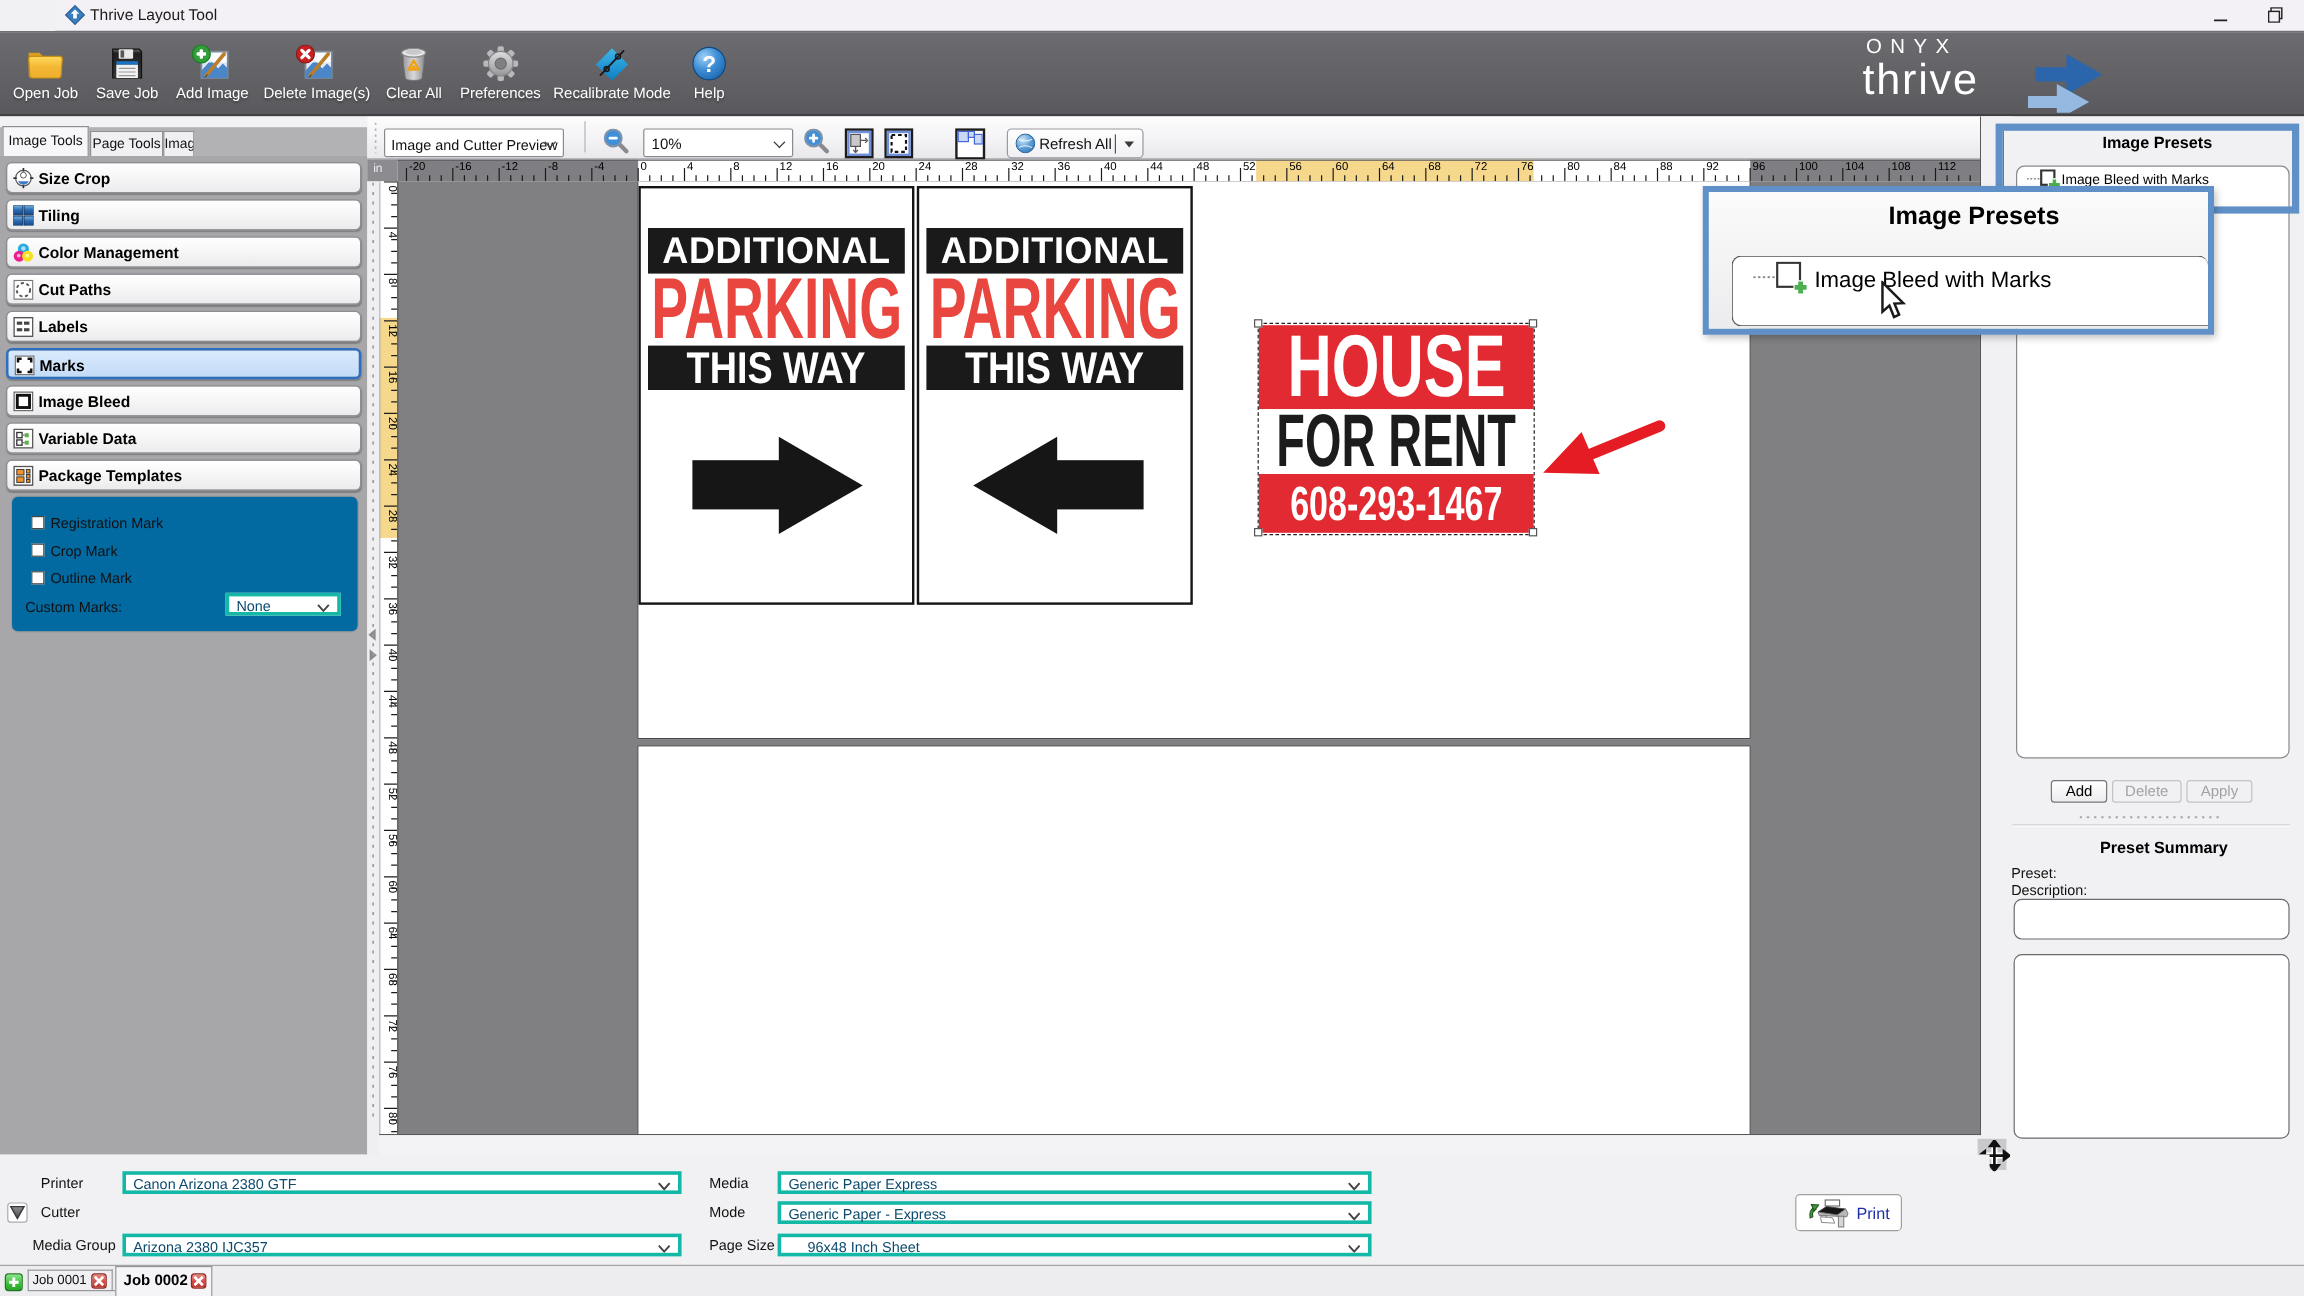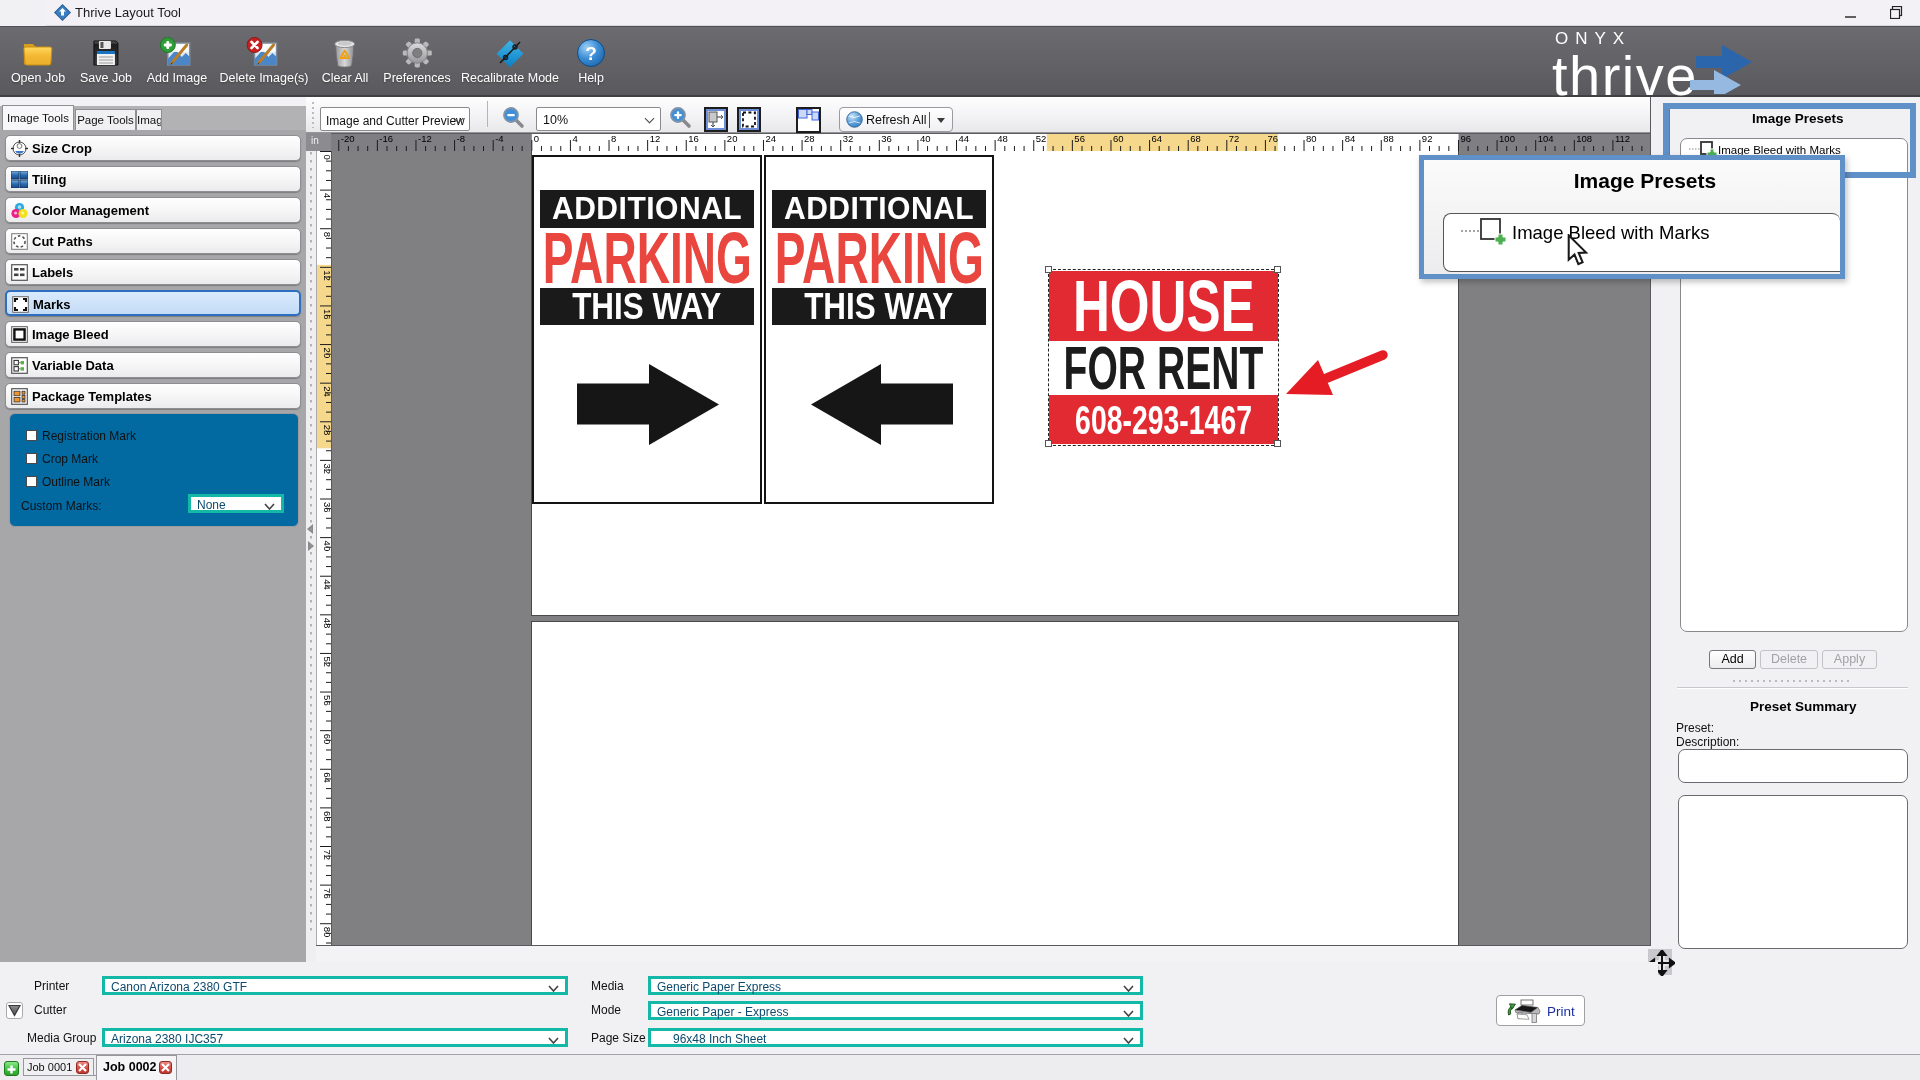--- a/index.html
+++ b/index.html
@@ -5,21 +5,21 @@
 #win { position:absolute; inset:0; }
 
 #titlebar { position:absolute; left:0; top:0; width:1920px; height:26px; background:#f3f1f6; border-bottom:1px solid #d8d6db;margin-left:46px; }
 #titlebar .t { position:absolute; left:29px; top:5px; font-size:13px; color:#1b1b1b; }
 
 #toolbar { position:absolute; left:0; top:26px; width:1920px; height:71px; background:linear-gradient(#6c6b6f,#636266 50%,#5a595d); border-bottom:2px solid #414044; border-top:1px solid #525155; }
 .tbi { position:absolute; top:9px; transform:translateX(-50%); text-align:center; }
 .tbicon { height:33px; display:flex; align-items:center; justify-content:center; }
 .tblbl { margin-top:2px; font-size:12.5px; color:#fff; white-space:nowrap; text-shadow:0 1px 2px rgba(0,0,0,0.35); }
 #logo-onyx { position:absolute; left:1555px; top:2px; line-height:1.2; color:#fff; font-size:17px; letter-spacing:7px; font-weight:normal; }
-#logo-thrive { position:absolute; left:1552px; top:21px; color:#fff; font-size:56px; letter-spacing:1.5px; line-height:1; }
+#logo-thrive { position:absolute; left:1552px; top:21px; color:#fff; font-size:36px; letter-spacing:1.5px; line-height:1; }
 
 #lpanel { position:absolute; left:0; top:97px; width:306px; height:865px; background:#a7a6a9; }
 #ltabrow { position:absolute; left:0; top:97px; width:306px; height:33px; background:#f2f1f3; }
 #ltabrow .strip { position:absolute; left:0; top:9px; width:306px; height:24px; background:#b2b1b4; }
 .ltab { position:absolute; font-size:11.5px; white-space:nowrap; overflow:hidden; color:#111; text-align:center; border:1px solid #8f8e92; border-bottom:none; background:#f0eff1; }
 .tbtn { position:absolute; left:5px; width:296px; height:26px; border-radius:5px; box-shadow:0 1px 1px rgba(0,0,0,0.25); }
 .ticon { position:absolute; left:5px; top:4px; width:17px; height:17px; }
 .tlbl { position:absolute; left:26px; top:5px; font-size:13px; font-weight:bold; color:#000; }
 #lgroup { position:absolute; left:9px; top:413px; width:290px; height:114px; background:#0369a1; border:1px solid #9c9ba0; border-radius:6px; }
 .cb { position:absolute; left:16px; width:11px; height:11px; background:#fff; border:1px solid #494949; }

